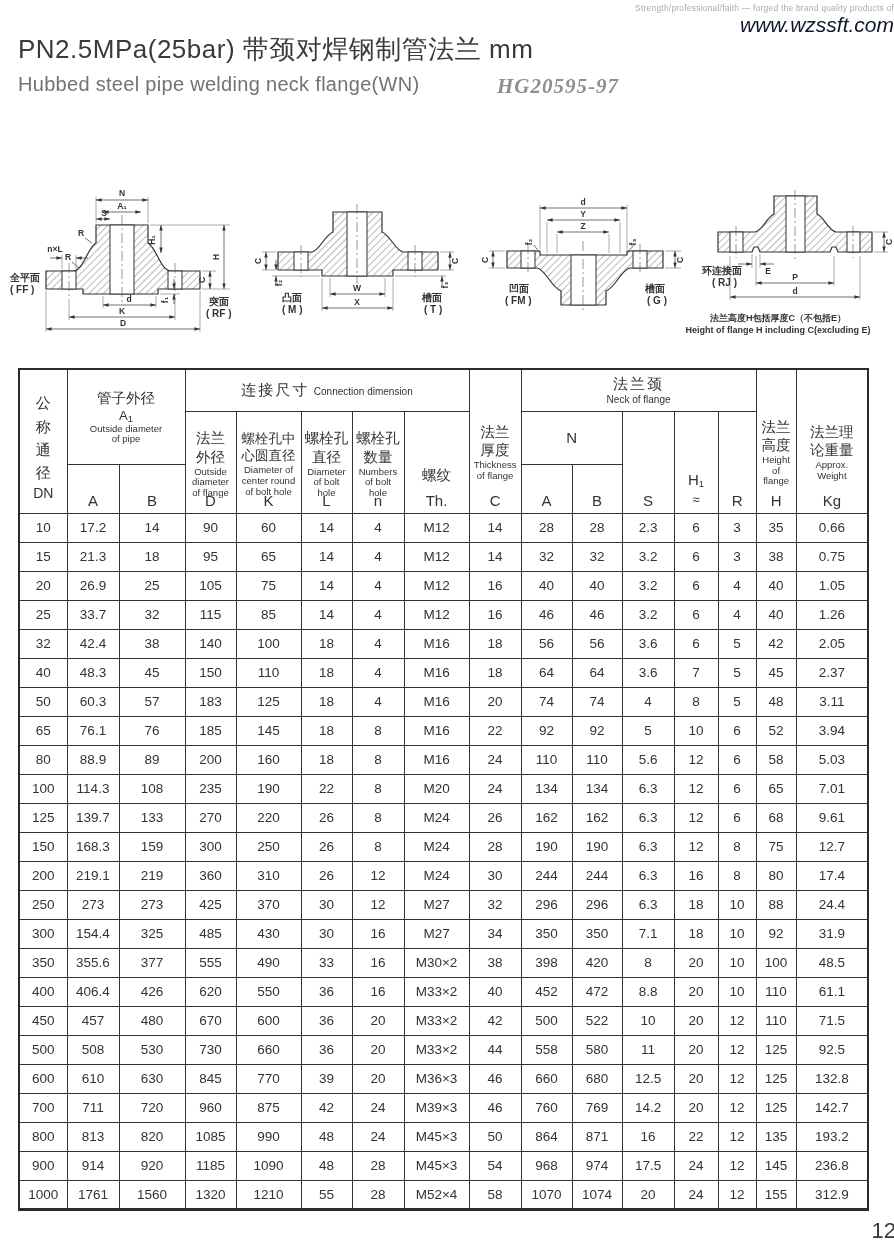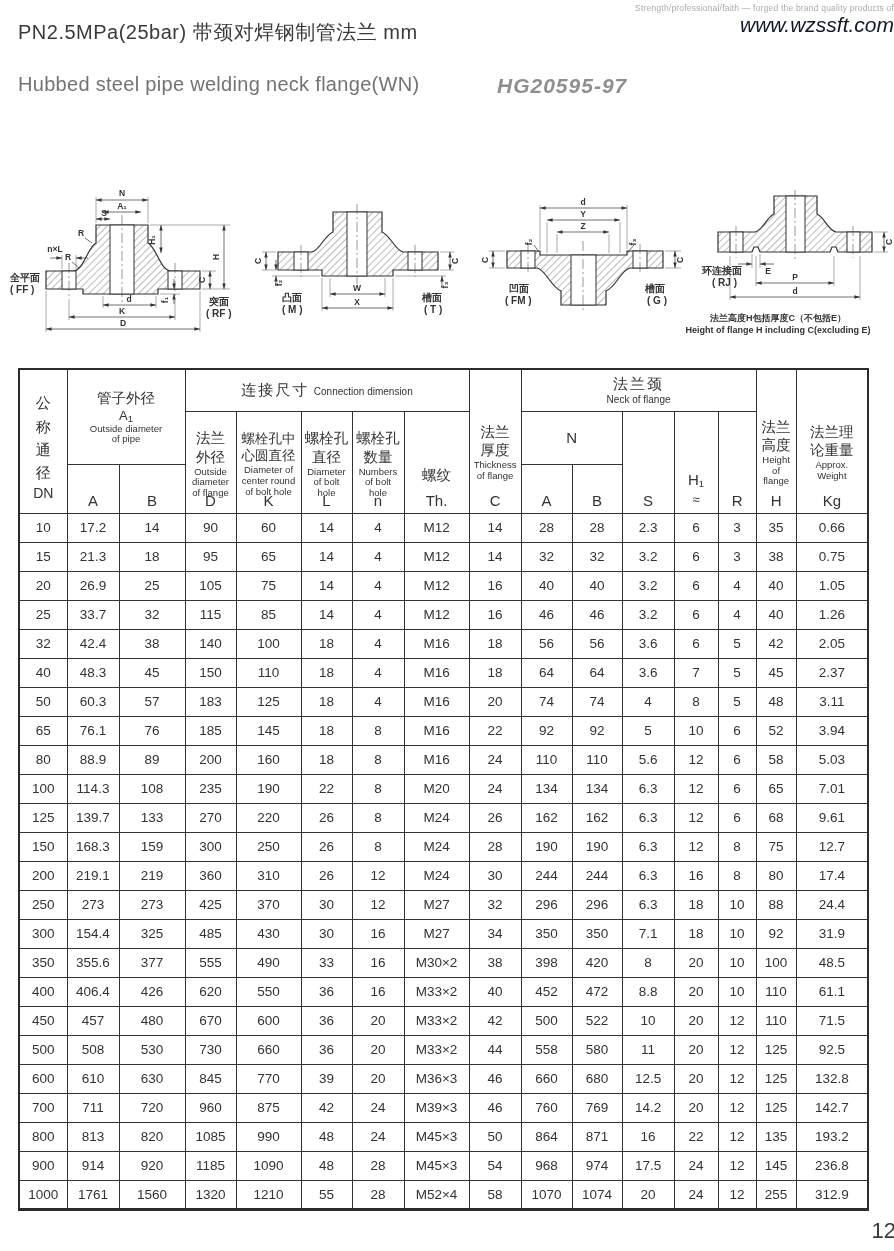--- a/index.html
+++ b/index.html
@@ -1,23 +1,23 @@
 <!DOCTYPE html>
 <html><head>
 <meta charset="utf-8">
 <style>
   html,body{margin:0;padding:0;background:#fff;}
   .page{position:relative;width:894px;height:1251px;background:#fff;overflow:hidden;
         font-family:"Liberation Sans","DejaVu Sans",sans-serif;color:#333;padding-left:24px;}
   
   .tagline{position:absolute;top:3px;right:24px;font-size:8.5px;color:#ababab;letter-spacing:.2px;}
   .website{position:absolute;top:13px;right:24px;font-size:21px;font-style:italic;color:#0f172a;}
-  .title{position:absolute;top:19px;left:18px;font-size:20px;font-weight:400;color:#3a3a3a;letter-spacing:.5px;white-space:nowrap;}
+  .title{position:absolute;top:32px;left:18px;font-size:26px;font-weight:400;color:#3a3a3a;letter-spacing:.5px;white-space:nowrap;}
   .subtitle{position:absolute;top:73px;left:18px;font-size:20px;color:#737373;letter-spacing:.3px;}
-  .standard{position:absolute;top:74px;left:497px;font-size:21px;font-weight:bold;font-style:italic;color:#8f8f8f;letter-spacing:1px;}
+  .standard{position:absolute;top:74px;left:497px;font-size:21px;font-weight:bold;font-style:italic;color:#8f8f8f;letter-spacing:1px;font-family:Liberation Serif, serif;}
   
   .diagrams{position:absolute;top:165px;left:0;width:894px;height:195px;}
   .diagrams svg{position:absolute;overflow:visible;}
   svg text{font-family:"Liberation Sans","DejaVu Sans",sans-serif;font-size:8.5px;font-weight:600;fill:#333;}
   svg text.face{font-size:10px;font-weight:bold;}
   .outline{fill:none;stroke:#333;stroke-width:1.2;}
   .dim{stroke:#333;stroke-width:.7;fill:none;}
   .ext{stroke:#555;stroke-width:.5;fill:none;}
   .cl{stroke:#555;stroke-width:.6;stroke-dasharray:10 3 2 3;fill:none;}
   .note{position:absolute;left:662px;top:147px;width:232px;text-align:center;
@@ -815,20 +815,20 @@
           <td>1210</td>
           <td>55</td>
           <td>28</td>
           <td>M52×4</td>
           <td>58</td>
           <td>1070</td>
           <td>1074</td>
           <td>20</td>
           <td>24</td>
           <td>12</td>
-          <td>255</td>
+          <td>155</td>
           <td>312.9</td>
         </tr>
       </tbody>
   </table>
 
   <div class="pagenum">12</div>
 </div>
 
 </body></html>

